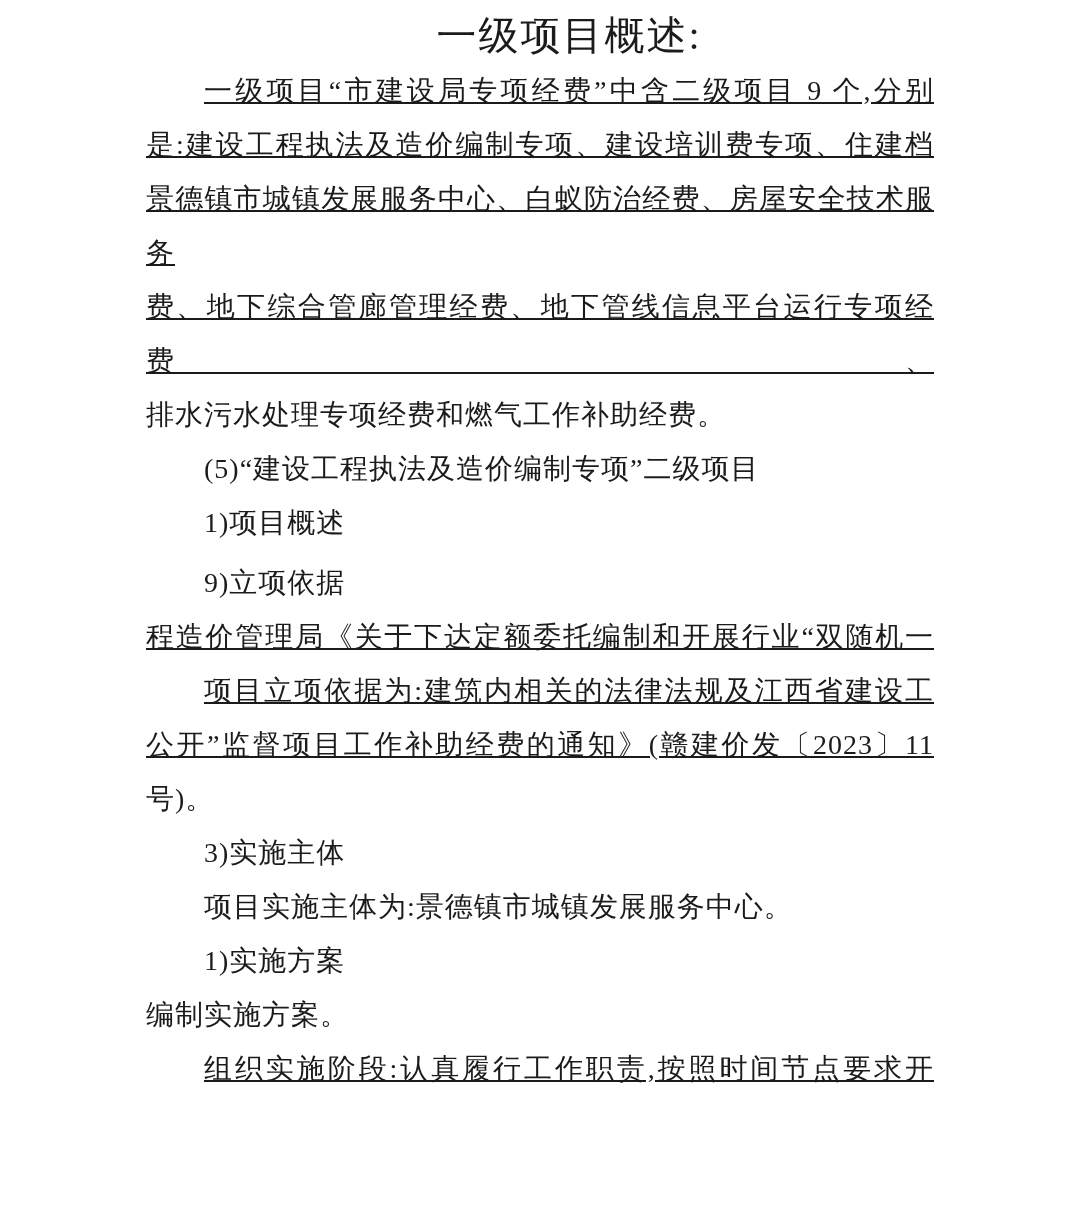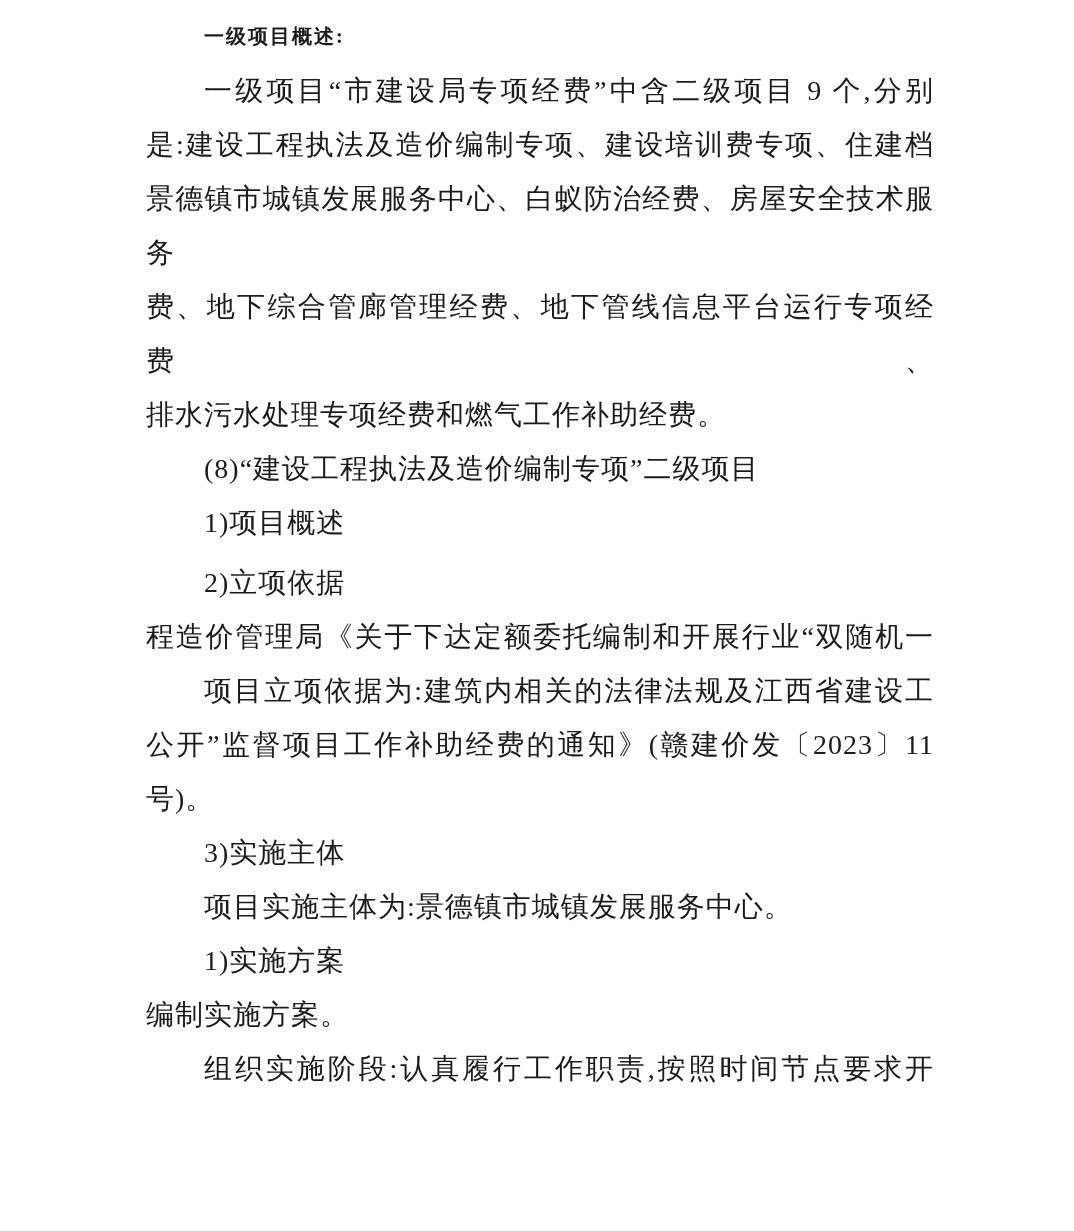--- a/index.html
+++ b/index.html
@@ -16,57 +16,59 @@
     color: #1b1b1b;
   }
   .doc {
     position: absolute;
     left: 146px;
     top: 8px;
     width: 788px;
   }
   .heading {
     margin: 0;
-    font-size: 20px;
-    font-weight: 700;
+    font-size: 40px;
+    font-weight: 400;
     line-height: 56px;
     text-indent: 58px;
     letter-spacing: 2px;
     white-space: nowrap;
+    text-align: center;
   }
   .line {
     margin: 0;
     font-size: 28px;
     line-height: 54px;
     letter-spacing: 1px;
   }
   .indent { text-indent: 58px; }
   .j {
     text-align: justify;
     text-align-last: justify;
     text-justify: inter-character;
+    text-decoration: underline;
   }
   .gap { margin-top: 6px; }
 </style>
 </head>
 <body>
 
 <main class="doc">
   <h1 class="heading">一级项目概述:</h1>
 
   <p class="line indent j">一级项目“市建设局专项经费”中含二级项目 9 个,分别</p>
   <p class="line j">是:建设工程执法及造价编制专项、建设培训费专项、住建档</p>
   <p class="line j">景德镇市城镇发展服务中心、白蚁防治经费、房屋安全技术服务</p>
   <p class="line j">费、地下综合管廊管理经费、地下管线信息平台运行专项经费、</p>
   <p class="line">排水污水处理专项经费和燃气工作补助经费。</p>
 
-  <p class="line indent">(8)“建设工程执法及造价编制专项”二级项目</p>
+  <p class="line indent">(5)“建设工程执法及造价编制专项”二级项目</p>
   <p class="line indent">1)项目概述</p>
 
-  <p class="line indent gap">2)立项依据</p>
+  <p class="line indent gap">9)立项依据</p>
   <p class="line j">程造价管理局《关于下达定额委托编制和开展行业“双随机一</p>
   <p class="line indent j">项目立项依据为:建筑内相关的法律法规及江西省建设工</p>
   <p class="line j">公开”监督项目工作补助经费的通知》(赣建价发〔2023〕11</p>
   <p class="line">号)。</p>
 
   <p class="line indent">3)实施主体</p>
   <p class="line indent">项目实施主体为:景德镇市城镇发展服务中心。</p>
 
   <p class="line indent">1)实施方案</p>
   <p class="line">编制实施方案。</p>

